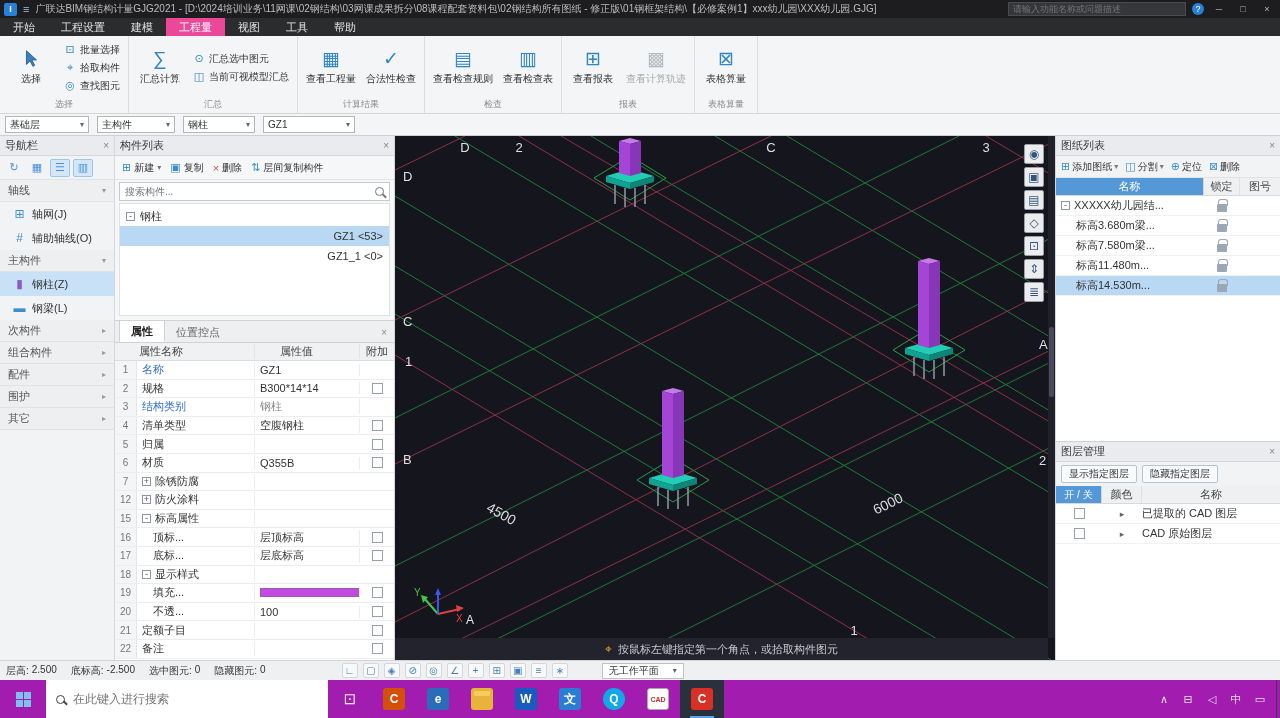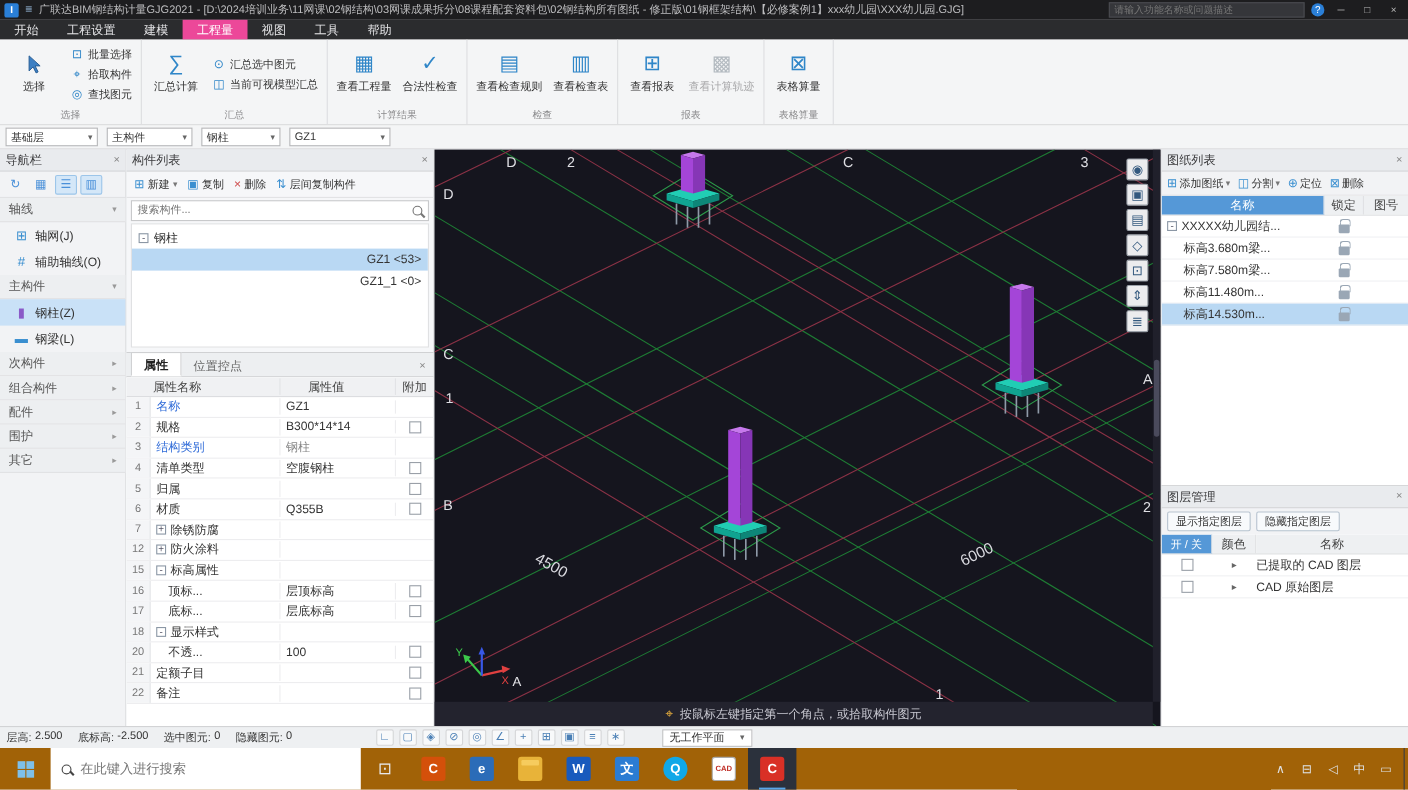--- a/index.html
+++ b/index.html
@@ -142,21 +142,21 @@
 
 
 .statusbar{height:20px;background:#eef0f2;border-top:1px solid #d2d3d5;display:flex;align-items:center;font-size:10px;color:#333;padding:0 6px;gap:14px;flex:0 0 20px;}
 .sb-item{display:flex;gap:3px;white-space:nowrap;}
 .sb-icons{display:flex;gap:5px;margin-left:62px;}
 .sb-icon{width:16px;height:15px;display:flex;align-items:center;justify-content:center;font-size:10px;color:#4a7fb5;border:1px solid #d5d6d8;background:#f8f9fa;border-radius:2px;}
 .workplane{display:flex;align-items:center;border:1px solid #c0c1c3;background:#fff;height:16px;padding:0 6px;gap:14px;font-size:10px;color:#333;margin-left:20px;}
 .workplane .caret{font-size:8px;color:#666;}
 
 
-.taskbar{height:38px;background:#a16207;display:flex;align-items:stretch;flex:0 0 38px;}
+.taskbar{height:38px;background:#a21caf;display:flex;align-items:stretch;flex:0 0 38px;}
 .start{width:46px;display:flex;align-items:center;justify-content:center;}
 .winlogo{display:grid;grid-template-columns:7px 7px;grid-template-rows:7px 7px;gap:1px;}
 .winlogo span{background:#7ec0ea;}
 .tsearch{width:282px;background:#fff;display:flex;align-items:center;gap:8px;padding:0 10px;}
 .tsearch input{flex:1;border:none;outline:none;font-size:12px;color:#555;font-family:inherit;background:transparent;}
 .mag{width:9px;height:9px;border:1.5px solid #777;border-radius:50%;position:relative;display:inline-block;flex:0 0 9px;}
 .mag.dark{border-color:#444;}
 .mag::after{content:"";position:absolute;width:5px;height:1.5px;background:#777;transform:rotate(45deg);right:-4px;bottom:-1px;}
 .mag.dark::after{background:#444;}
 .tapps{display:flex;}
@@ -526,20 +526,30 @@
               </span>
           </div>
           <div class="prow">
             <span class="pno">18</span>
             <span class="pname">
                 <span class="exp">-</span>
                 <span>显示样式</span>
               </span>
             <span class="pval"></span>
             <span class="pcheck"></span>
+          </div>
+          <div class="prow">
+            <span class="pno">19</span>
+            <span class="pname indent">填充...</span>
+            <span class="pval">
+                <span class="swatch" style="background:#c24ae0"></span>
+              </span>
+            <span class="pcheck">
+                <span class="cb"></span>
+              </span>
           </div>
           <div class="prow">
             <span class="pno">20</span>
             <span class="pname indent">不透...</span>
             <span class="pval">100</span>
             <span class="pcheck">
                 <span class="cb"></span>
               </span>
           </div>
           <div class="prow">

